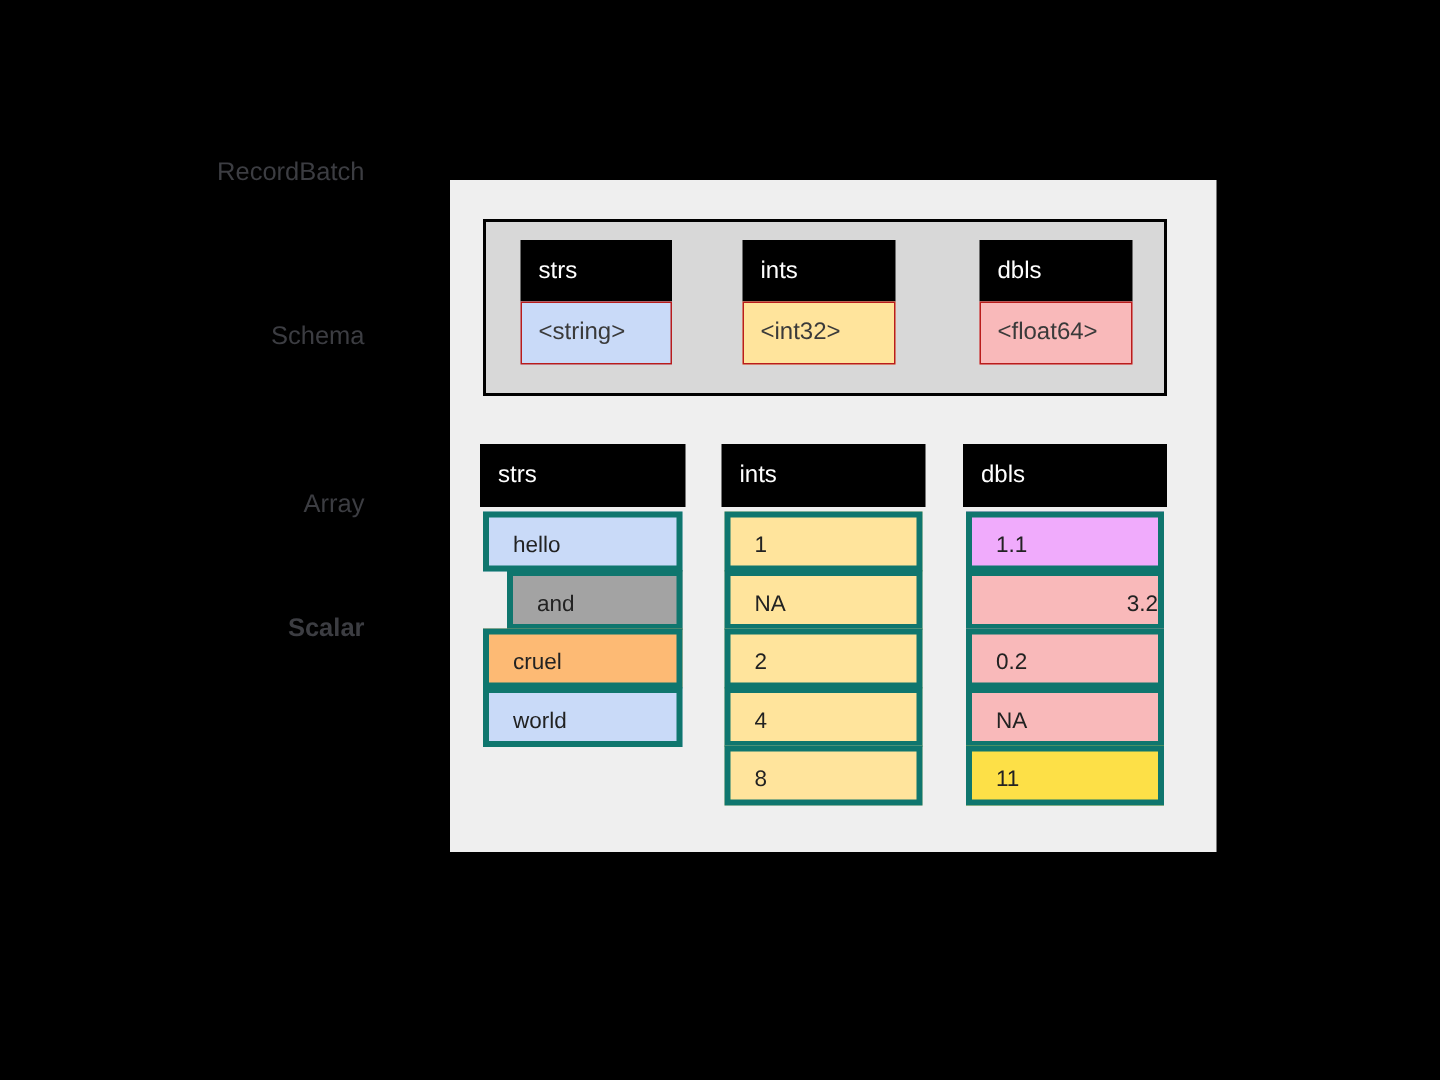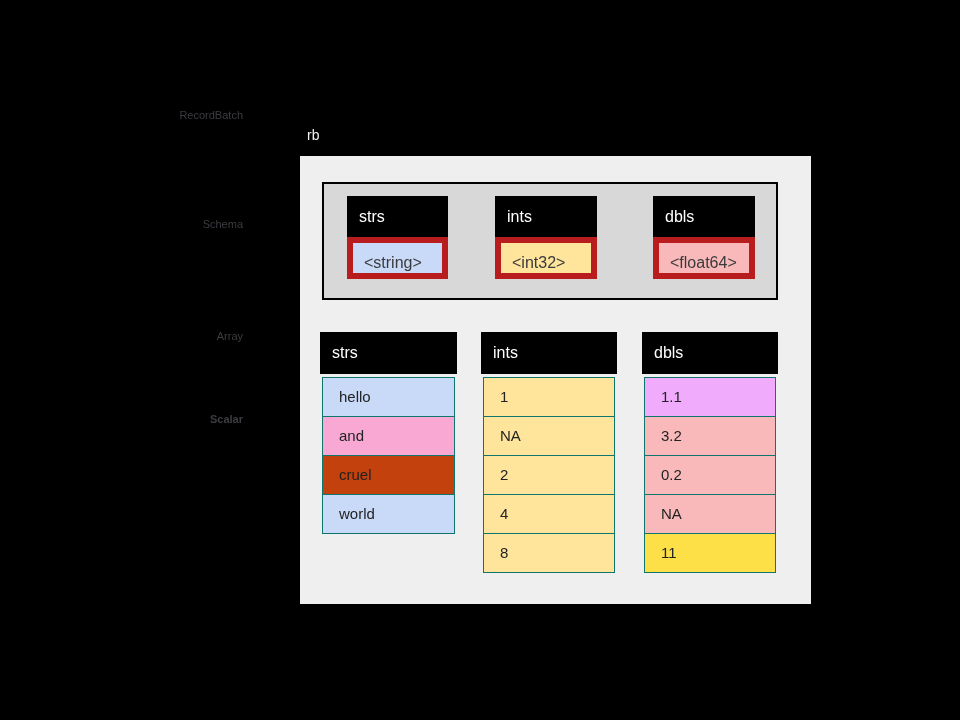--- a/index.html
+++ b/index.html
@@ -4,69 +4,69 @@
 <style>
   html,body { margin:0; padding:0; background:#000; }
   * { box-sizing:border-box; }
   .stage {
     position:relative; width:960px; height:720px; background:#000000;
     font-family:"Liberation Sans","DejaVu Sans",sans-serif; overflow:hidden;
   }
 
   
   .side-label {
-    position:absolute; right:717px; font-size:11px; line-height:20px;
+    position:absolute; right:717px; font-size:17px; line-height:20px;
     color:#3c3d42; text-align:right; white-space:nowrap;
   }
   .lbl-recordbatch { top:105px; }
   .lbl-schema      { top:214px; }
   .lbl-array       { top:326px; }
   .lbl-scalar      { top:409px;font-weight:bold; }
 
   .rb-title {
     position:absolute; left:307px; top:105px; font-size:14px; line-height:20px; color:#f2f2f2;margin-top:20px;
   }
 
   
   .rb-box {
-    position:absolute; left:300px; top:156px; width:511px; height:448px;
+    position:absolute; left:300px; top:120px; width:511px; height:448px;
     background:#efefef;
   }
 
   
   .schema-box {
     position:absolute; left:22px; top:26px; width:456px; height:118px;
     background:#d8d8d8; border:2px solid #000;
   }
   .sfield { position:absolute; top:12px; width:101px; }
   .sfield-head {
     background:#000; color:#fff; height:41px; line-height:41px;
     padding-left:12px; font-size:16px;
   }
   .sfield-body {
     height:42px; line-height:40px; padding-left:11px; font-size:16px;
-    color:#3a3a3a; border:6px solid #b91c1c;
+    color:#3a3a3a; border:1px solid #b91c1c;
   }
   .sf-0 { left:23px; }
   .sf-1 { left:171px; width:102px; }
   .sf-2 { left:329px; width:102px; }
 
   
   .acol { position:absolute; top:176px; }
   .ac-0 { left:20px;  width:137px; }
   .ac-1 { left:181px; width:136px; }
   .ac-2 { left:342px; width:136px; }
   .acol-head {
     background:#000; color:#fff; height:42px; line-height:42px;
     padding-left:12px; font-size:16px;
   }
   .acol-cells { margin-top:3px; padding:0 2px; }
   .cell {
     height:40px; line-height:38px; padding-left:16px; font-size:15px;
-    color:#222; border:1px solid #0f766e;
+    color:#222; border:4px solid #0f766e;
   }
   .cell + .cell { margin-top:-1px; }
 
   
   .arrow { position:absolute; height:2px; background:#000; }
   .arrow::after {
     content:""; position:absolute; right:-9px; top:-4px;
     border-left:9px solid #000; border-top:5px solid transparent;
     border-bottom:5px solid transparent;
   }
@@ -108,42 +108,42 @@
         <div class="sfield-head">dbls</div>
         <div class="sfield-body" style="background-color: rgb(249, 185, 186);">&lt;float64&gt;</div>
       </div>
 
     </div>
 
     <div class="acol ac-0">
       <div class="acol-head">strs</div>
       <div class="acol-cells">
         <div class="cell" style="background-color: rgb(201, 218, 248);">hello</div>
-        <div class="cell" style="background-color: #f9a8d4;">and</div>
-        <div class="cell" style="background-color: #c2410c;">cruel</div>
+        <div class="cell" style="background-color: #a3a3a3; margin-left: 16px;">and</div>
+        <div class="cell" style="background-color: #fdba74;">cruel</div>
         <div class="cell" style="background-color: rgb(201, 218, 248);">world</div>
       </div>
     </div>
 
     <div class="acol ac-1">
       <div class="acol-head">ints</div>
       <div class="acol-cells">
         <div class="cell" style="background-color: rgb(255, 228, 156);">1</div>
         <div class="cell" style="background-color: rgb(255, 228, 156);">NA</div>
         <div class="cell" style="background-color: rgb(255, 228, 156);">2</div>
         <div class="cell" style="background-color: rgb(255, 228, 156);">4</div>
         <div class="cell" style="background-color: rgb(255, 228, 156);">8</div>
       </div>
     </div>
 
     <div class="acol ac-2">
       <div class="acol-head">dbls</div>
       <div class="acol-cells">
         <div class="cell" style="background-color: #f0abfc;">1.1</div>
-        <div class="cell" style="background-color: rgb(249, 185, 186);">3.2</div>
+        <div class="cell" style="background-color: rgb(249, 185, 186); text-align: right;">3.2</div>
         <div class="cell" style="background-color: rgb(249, 185, 186);">0.2</div>
         <div class="cell" style="background-color: rgb(249, 185, 186);">NA</div>
         <div class="cell" style="background-color: #fde047;">11</div>
       </div>
     </div>
 
   </div>
 </div>
 
 </body></html>

